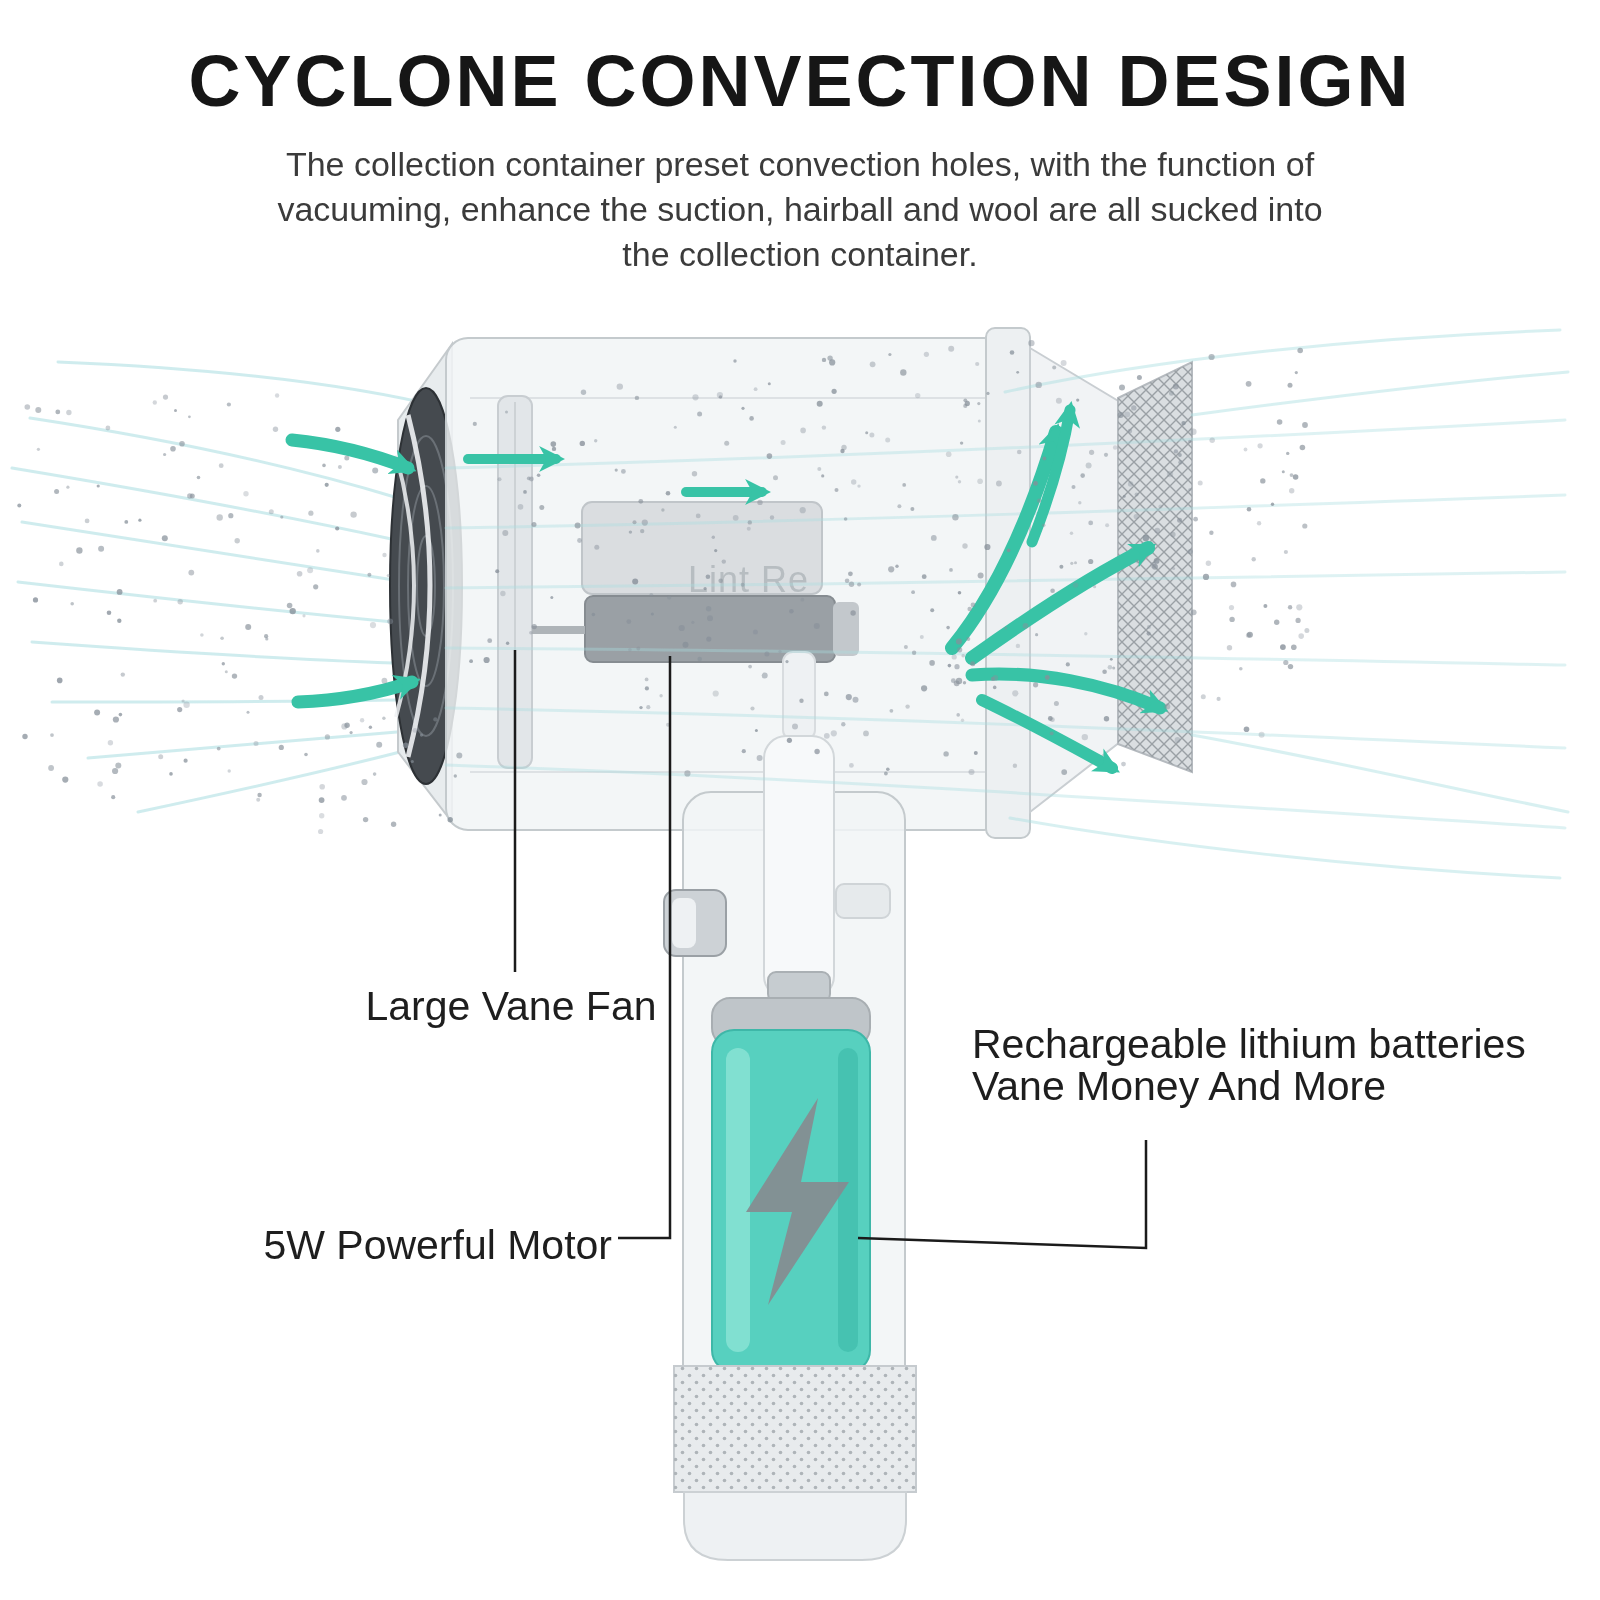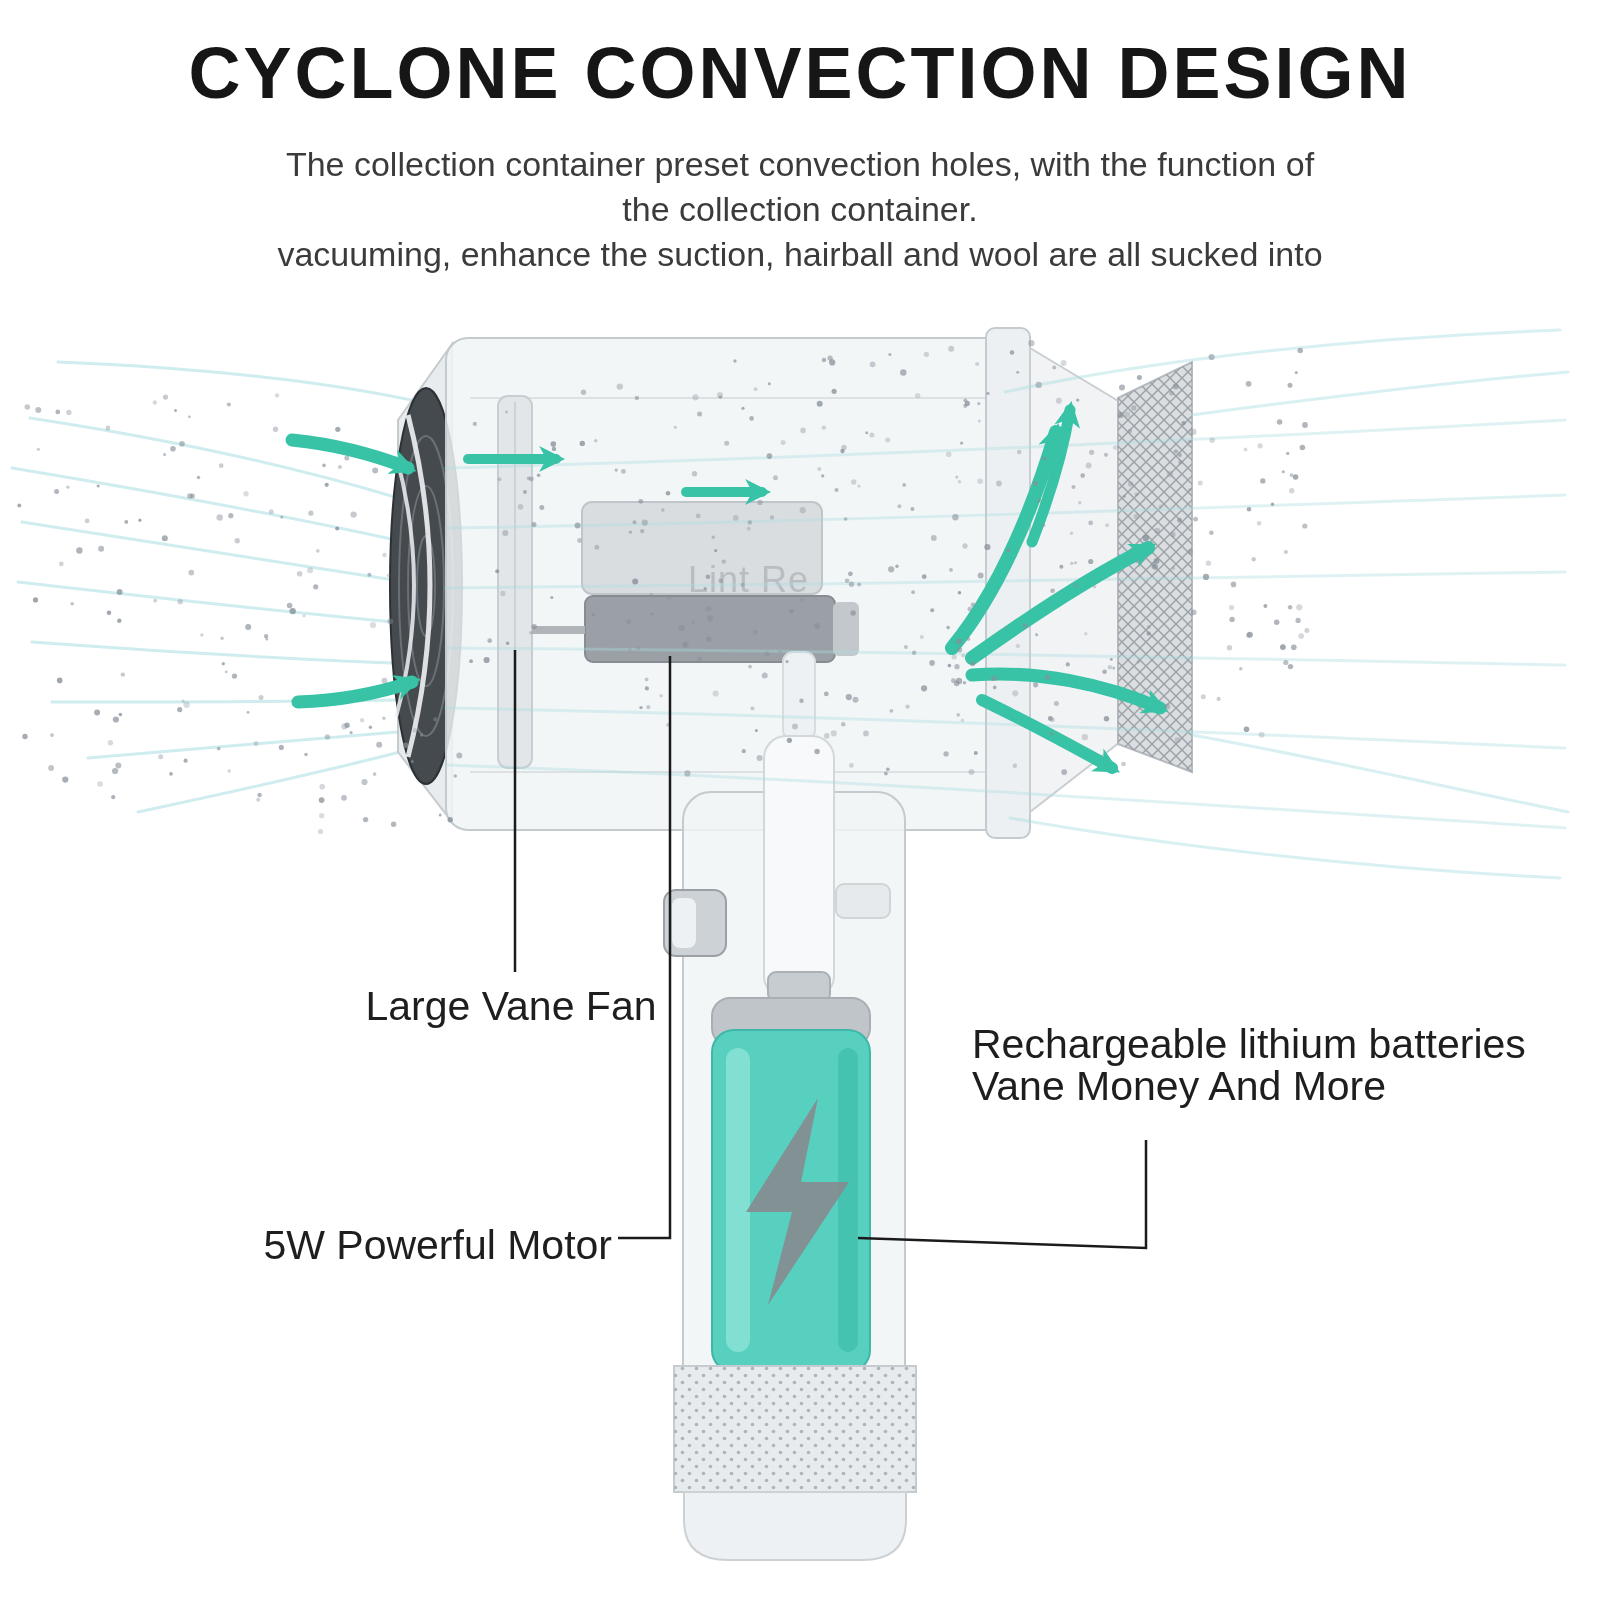--- a/index.html
+++ b/index.html
@@ -8,21 +8,21 @@
     position: relative;
     width: 1600px;
     height: 1600px;
     background: #ffffff;
     font-family: "Liberation Sans", "DejaVu Sans", sans-serif;
     overflow: hidden;
   }
   .scene-svg { position: absolute; left: 0; top: 0; }
   .title {
     position: absolute;
-    top: 36px; left: 0; width: 100%;
+    top: 44px; left: 0; width: 100%;
     margin: 0;
     text-align: center;
     font-size: 72px;
     font-weight: 700;
     letter-spacing: 3px;
     color: #161616;
     line-height: 1.05;
   }
   .subtitle {
     position: absolute;
@@ -656,22 +656,22 @@
       <path class="cline" d="M 515,650 L 515,972"></path>
       <path class="cline" d="M 618,1238 L 670,1238 L 670,656"></path>
       <path class="cline" d="M 1146,1140 L 1146,1248 L 858,1238"></path>
     </g>
   </svg>
 
   <h1 class="title">CYCLONE CONVECTION DESIGN</h1>
 
   <div class="subtitle">
     <span>The collection container preset convection holes, with the function of</span>
+    <span>vacuuming, enhance the suction, hairball and wool are all sucked into</span>
     <span>the collection container.</span>
-    <span>vacuuming, enhance the suction, hairball and wool are all sucked into</span>
   </div>
 
   <div class="callout callout-fan">Large Vane Fan</div>
 
   <div class="callout callout-motor">5W Powerful Motor</div>
 
   <div class="callout callout-battery">
     <div>Rechargeable lithium batteries</div>
     <div>Vane Money And More</div>
   </div>

